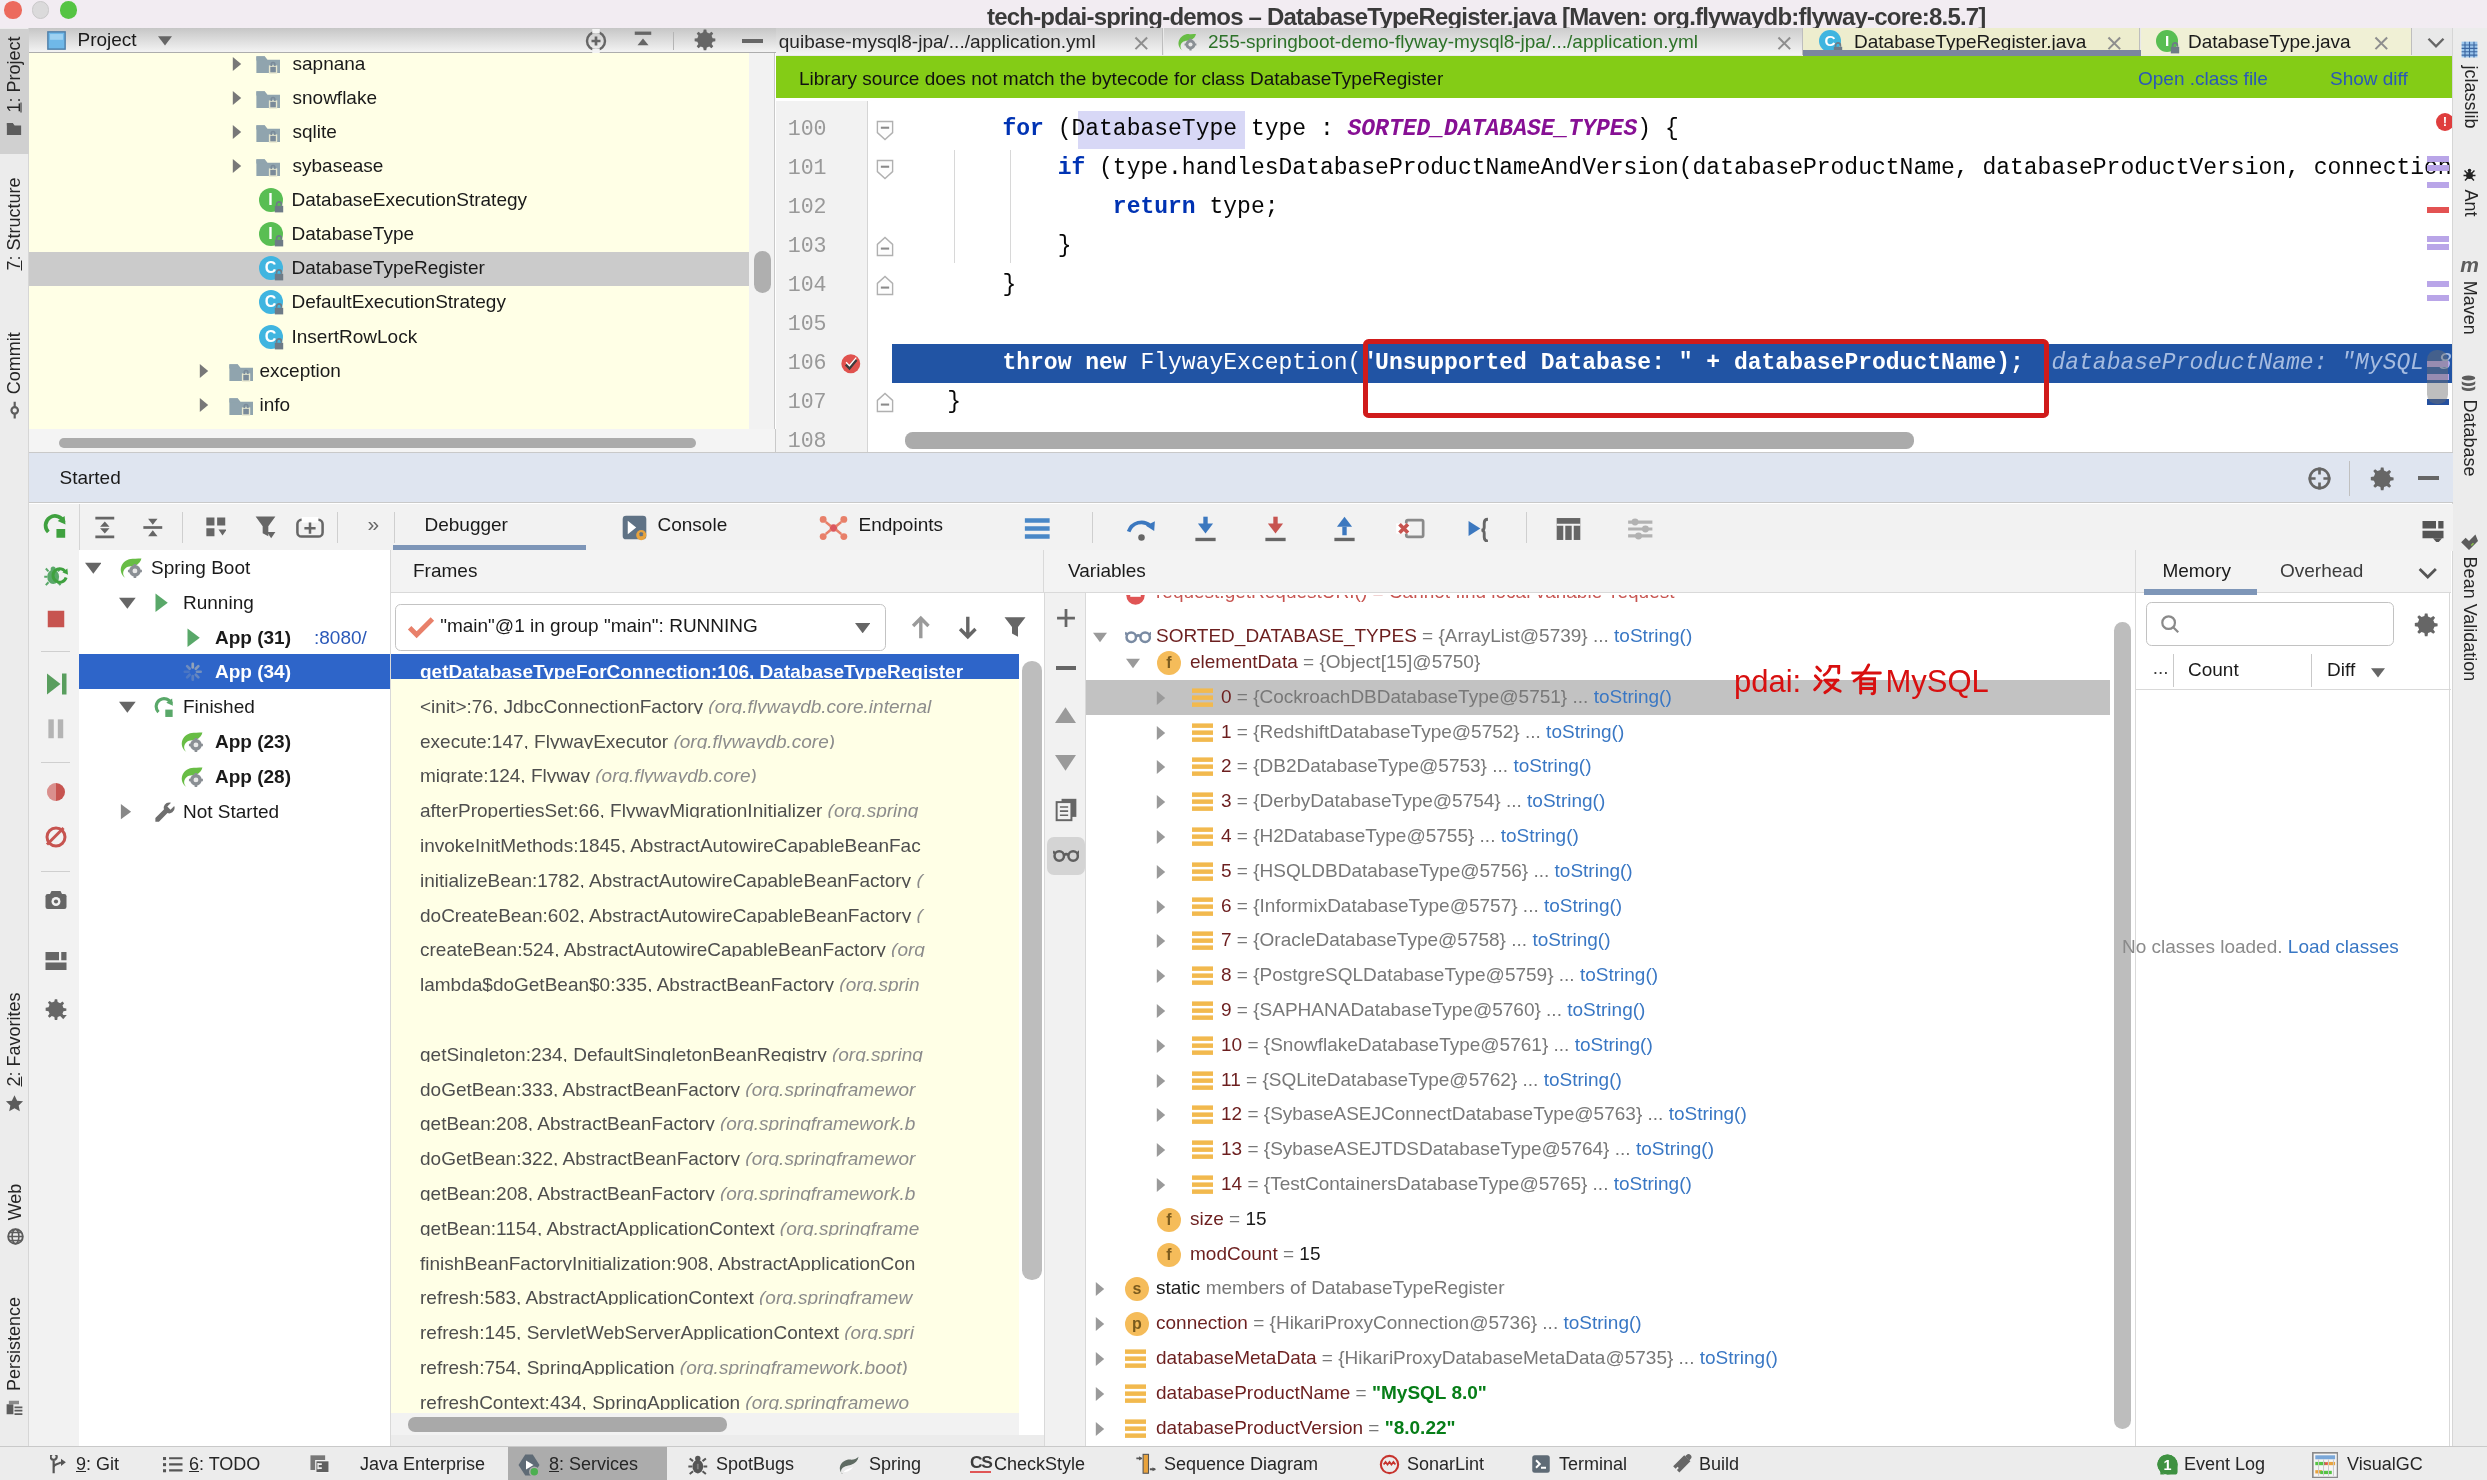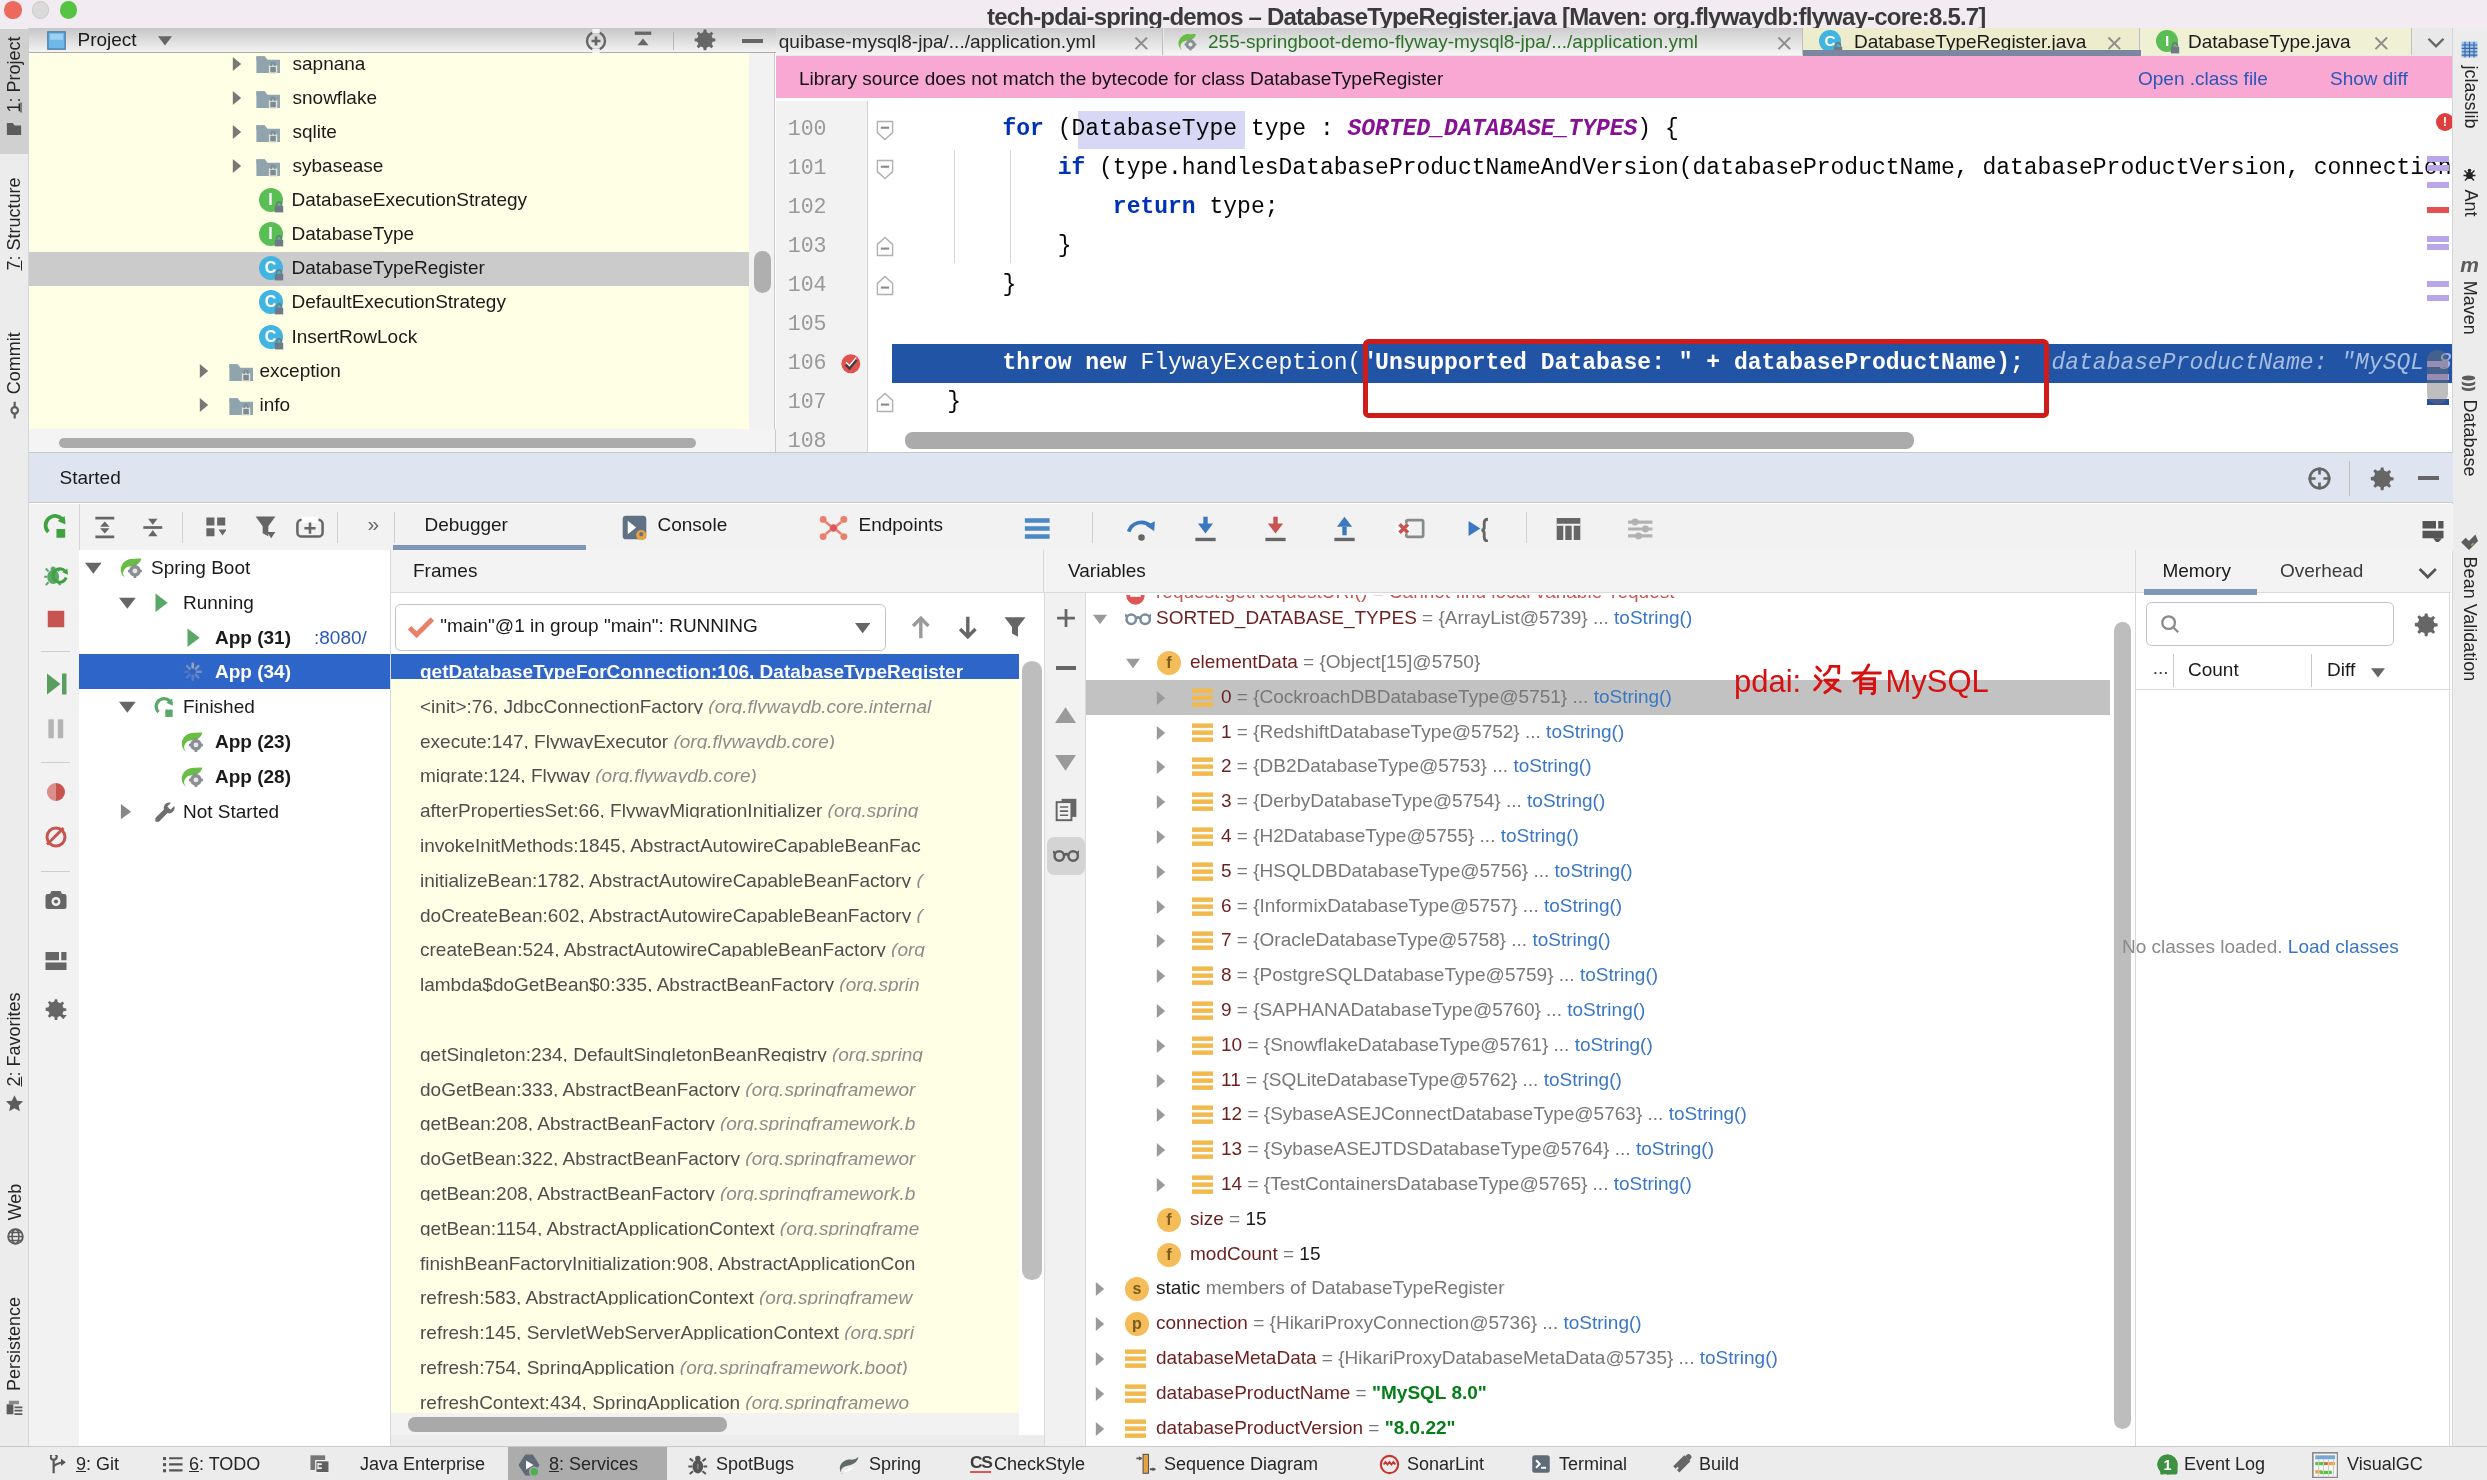--- a/index.html
+++ b/index.html
@@ -26,21 +26,21 @@
 #projhead { left:28.5px; top:28px; width:747px; height:25px; background:linear-gradient(#C6C6C6,#F3F3F3); border-bottom:0.7px solid #ADADAD; }
 #projtree { left:28.5px; top:53px; width:721px; height:376px; background:#FFFFE6; overflow:hidden; }
 #projtreeside { left:749px; top:53px; width:26.4px; height:376px; background:#F2F2F2; border-right:0.7px solid #C9C9C9; }
 #projhsb { left:28.5px; top:429px; width:747px; height:24px; background:#F4F4F4; border-right:0.7px solid #C9C9C9; }
 .trow { position:absolute; height:34px; display:flex; align-items:center; white-space:nowrap; }
 
 #tabbar { left:776px; top:28px; width:1676px; height:28.5px; background:#E9E9E9; border-bottom:1.4px solid #C8C8C8; }
 .tab { position:absolute; top:0; height:27px; border-right:0.7px solid #BEBEBE; overflow:hidden; }
 .tabgrad { background:linear-gradient(#CDCDCD,#F5F5F5); }
 .tabyel { background:#EDEDCE; }
-#pinkbar { left:776px; top:56px; width:1676px; height:42px; background:#f9a8d4; }
+#pinkbar { left:776px; top:56px; width:1676px; height:42px; background:#84cc16; }
 #codearea { left:776px; top:101px; width:1676px; height:352px; background:#fff; overflow:hidden; }
 #gutter { position:absolute; left:0; top:0; width:92px; height:352px; background:#F2F2F2; border-right:0.7px solid #D5D5D5; }
 .lnum { position:absolute; width:45px; left:5.6px; text-align:right; font-family:"Liberation Mono",monospace; font-size:21.6px; line-height:39px; color:#999; }
 .cline { position:absolute; left:116px; width:1561px; height:39px; line-height:39px; font-family:"Liberation Mono",monospace; font-size:23px; white-space:pre; color:#070707; }
 .kw { color:#0033B3; font-weight:bold; }
 .st { color:#871094; font-style:italic; font-weight:bold; }
 
 #svchead { left:28.5px; top:452px; width:2424px; height:51px; background:#DFE5F0; border-top:0.7px solid #C9C9C9; border-bottom:0.7px solid #C9C9C9; }
 #svctoolrow { left:28.5px; top:504px; width:2424px; height:47px; background:#F2F2F2; }
 #svcleft { left:28.5px; top:504px; width:51px; height:942px; background:#F2F2F2; border-right:0.7px solid #D5D5D5; }
@@ -732,21 +732,21 @@
         <div class="abs" style="left:24px;top:9.7px;">Variables</div>
       </div>
   <div id="varlist">
         <div class="vrow" style="top:-19.5px;">
           <svg class="abs" style="left:39px;top:9.7px;" width="21" height="21" viewBox="0 0 16 16">
             <circle cx="8" cy="8" r="7" fill="#E05555"></circle>
             <path stroke="#fff" stroke-width="2" d="M4 8h8"></path>
           </svg>
           <span class="abs" style="left:70px;top:5.6px;color:#C75450;">request.getRequestURI() = Cannot find local variable 'request'</span>
         </div>
-<div class="vrow" style="top:6px;">
+<div class="vrow" style="top:24px;">
           <svg class="abs" style="left:7px;top:12.5px;" width="14" height="11" viewBox="0 0 12 8">
             <path fill="#9A9A9A" d="M0 0h12L6 8z"></path>
           </svg>
           <svg class="abs" style="left:39px;top:9.7px;" width="26.4" height="15.3" viewBox="0 0 19 11">
             <circle cx="4.5" cy="6" r="3.4" fill="none" stroke="#7A8BA3" stroke-width="1.8"></circle>
             <circle cx="14.5" cy="6" r="3.4" fill="none" stroke="#7A8BA3" stroke-width="1.8"></circle>
             <path stroke="#7A8BA3" stroke-width="1.8" d="M8 5.2c1-.8 2-.8 3 0M1.2 4L0 2.5M17.8 4L19 2.5" fill="none"></path>
           </svg>
           <span class="abs" style="left:70px;top:5.6px;"><span class="vname">SORTED_DATABASE_TYPES</span><span class="vval"> = {ArrayList@5739} </span><span class="vval">... </span><span class="vlink">toString()</span></span>
         </div>

